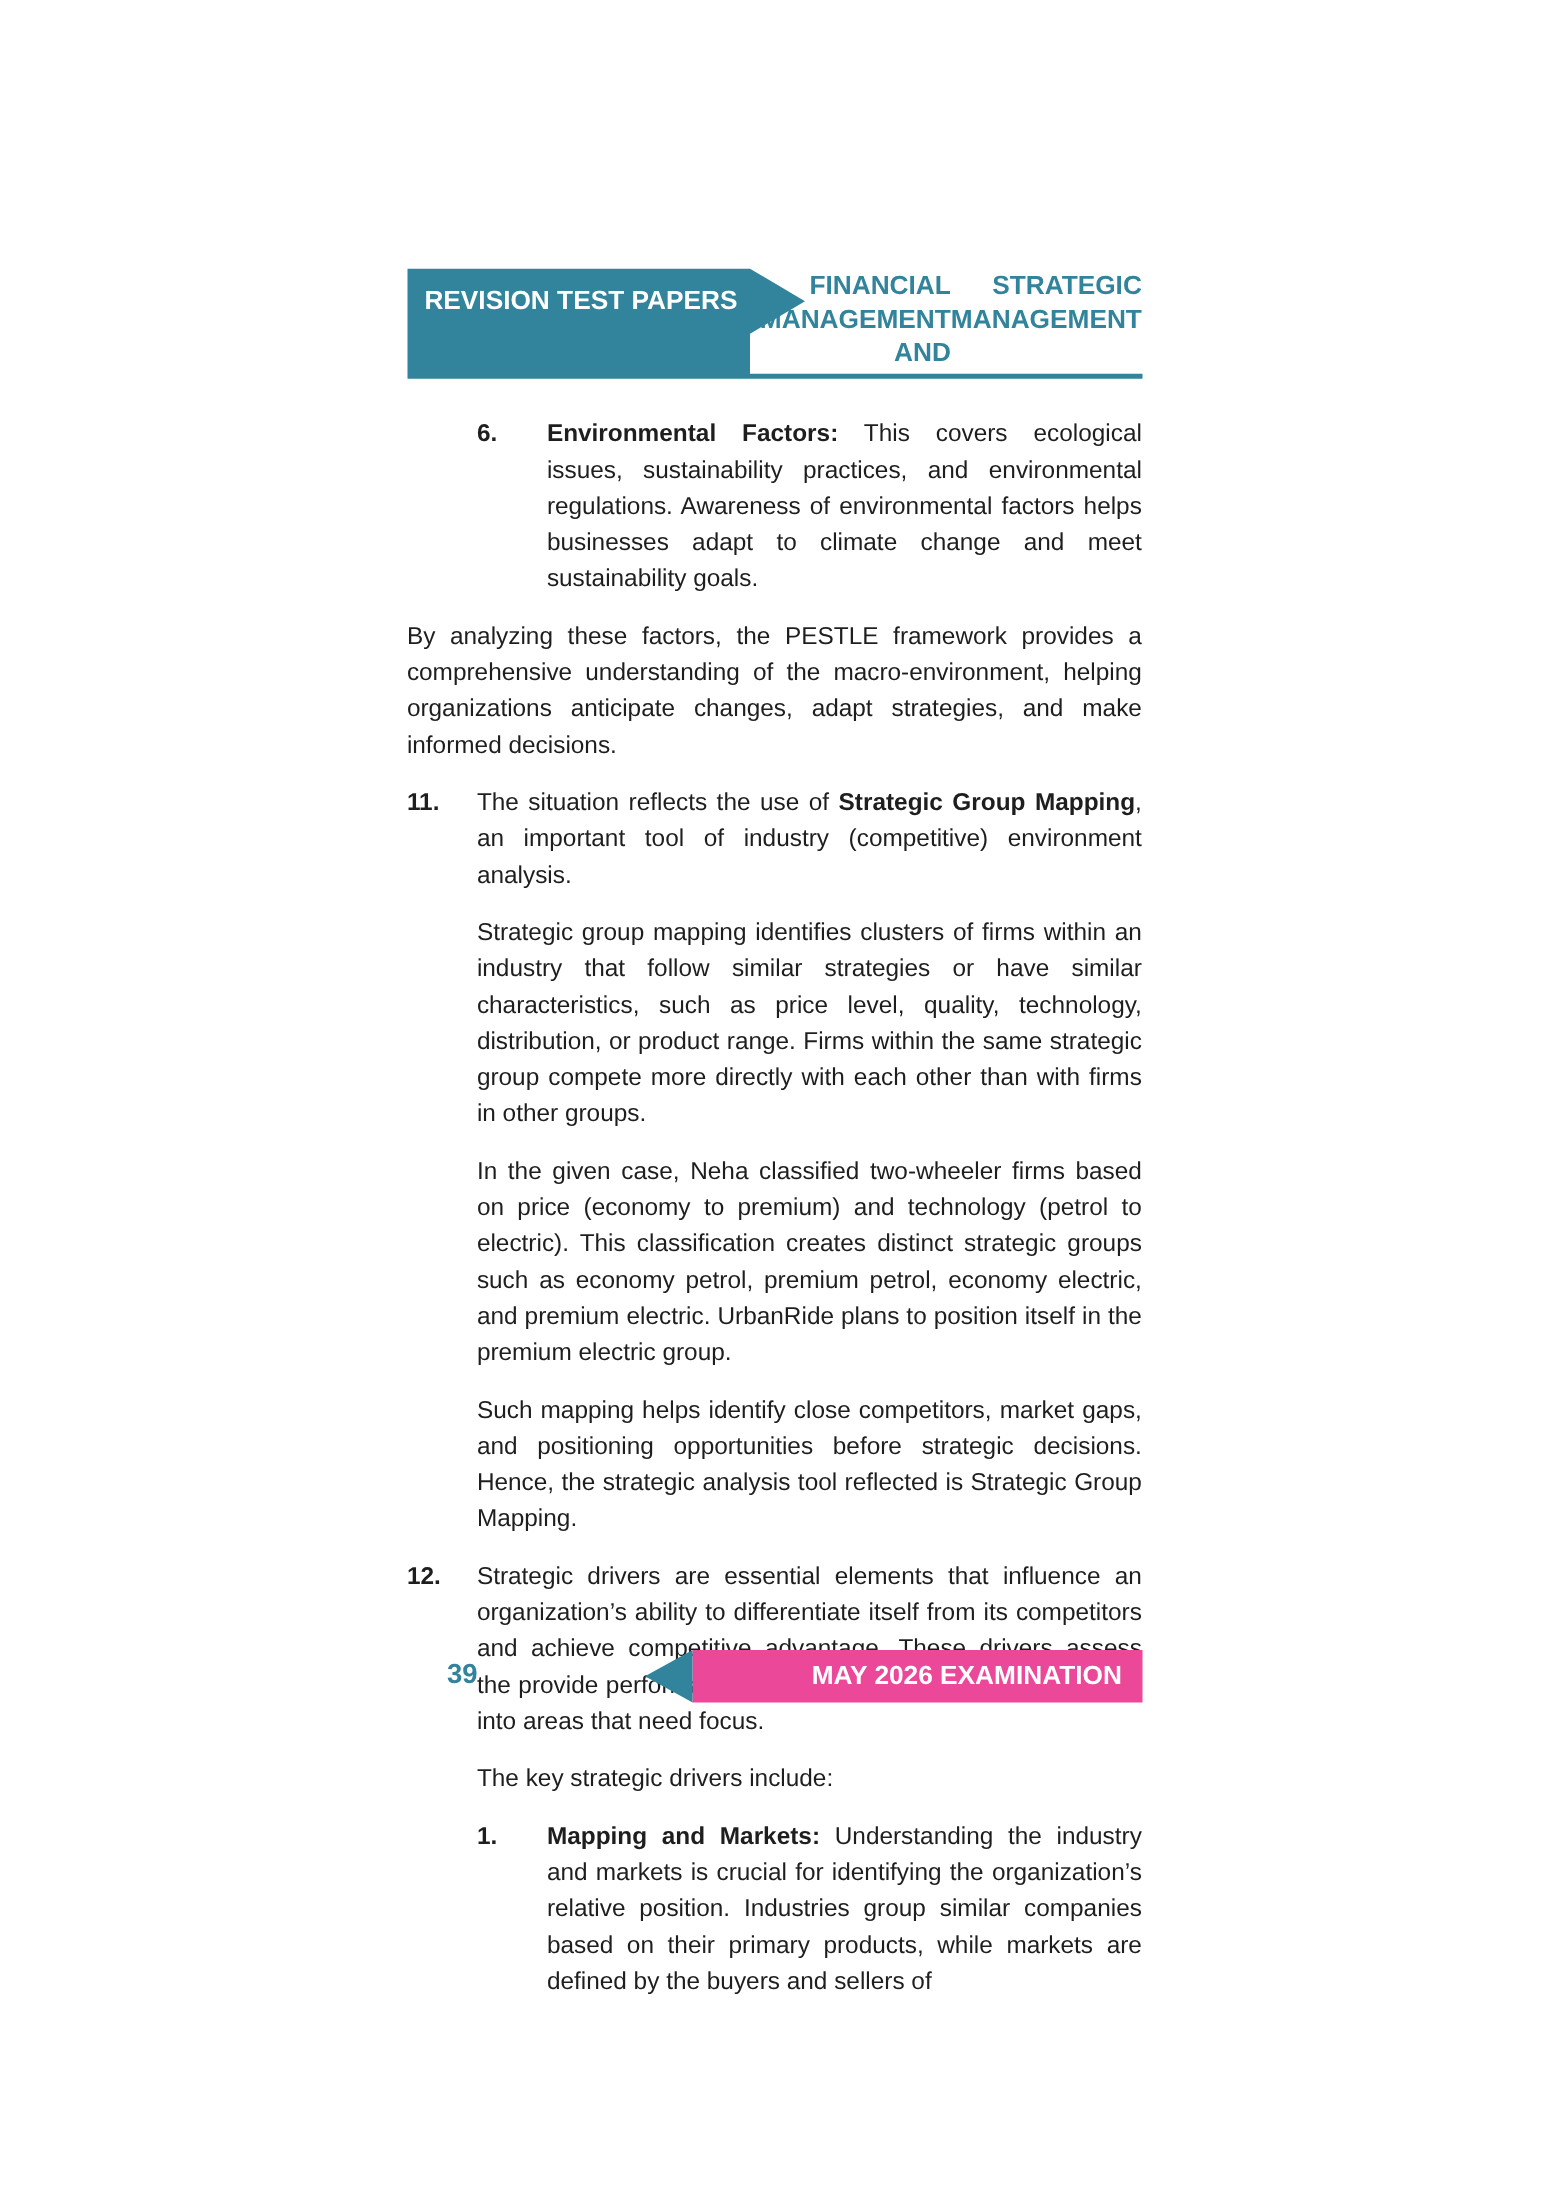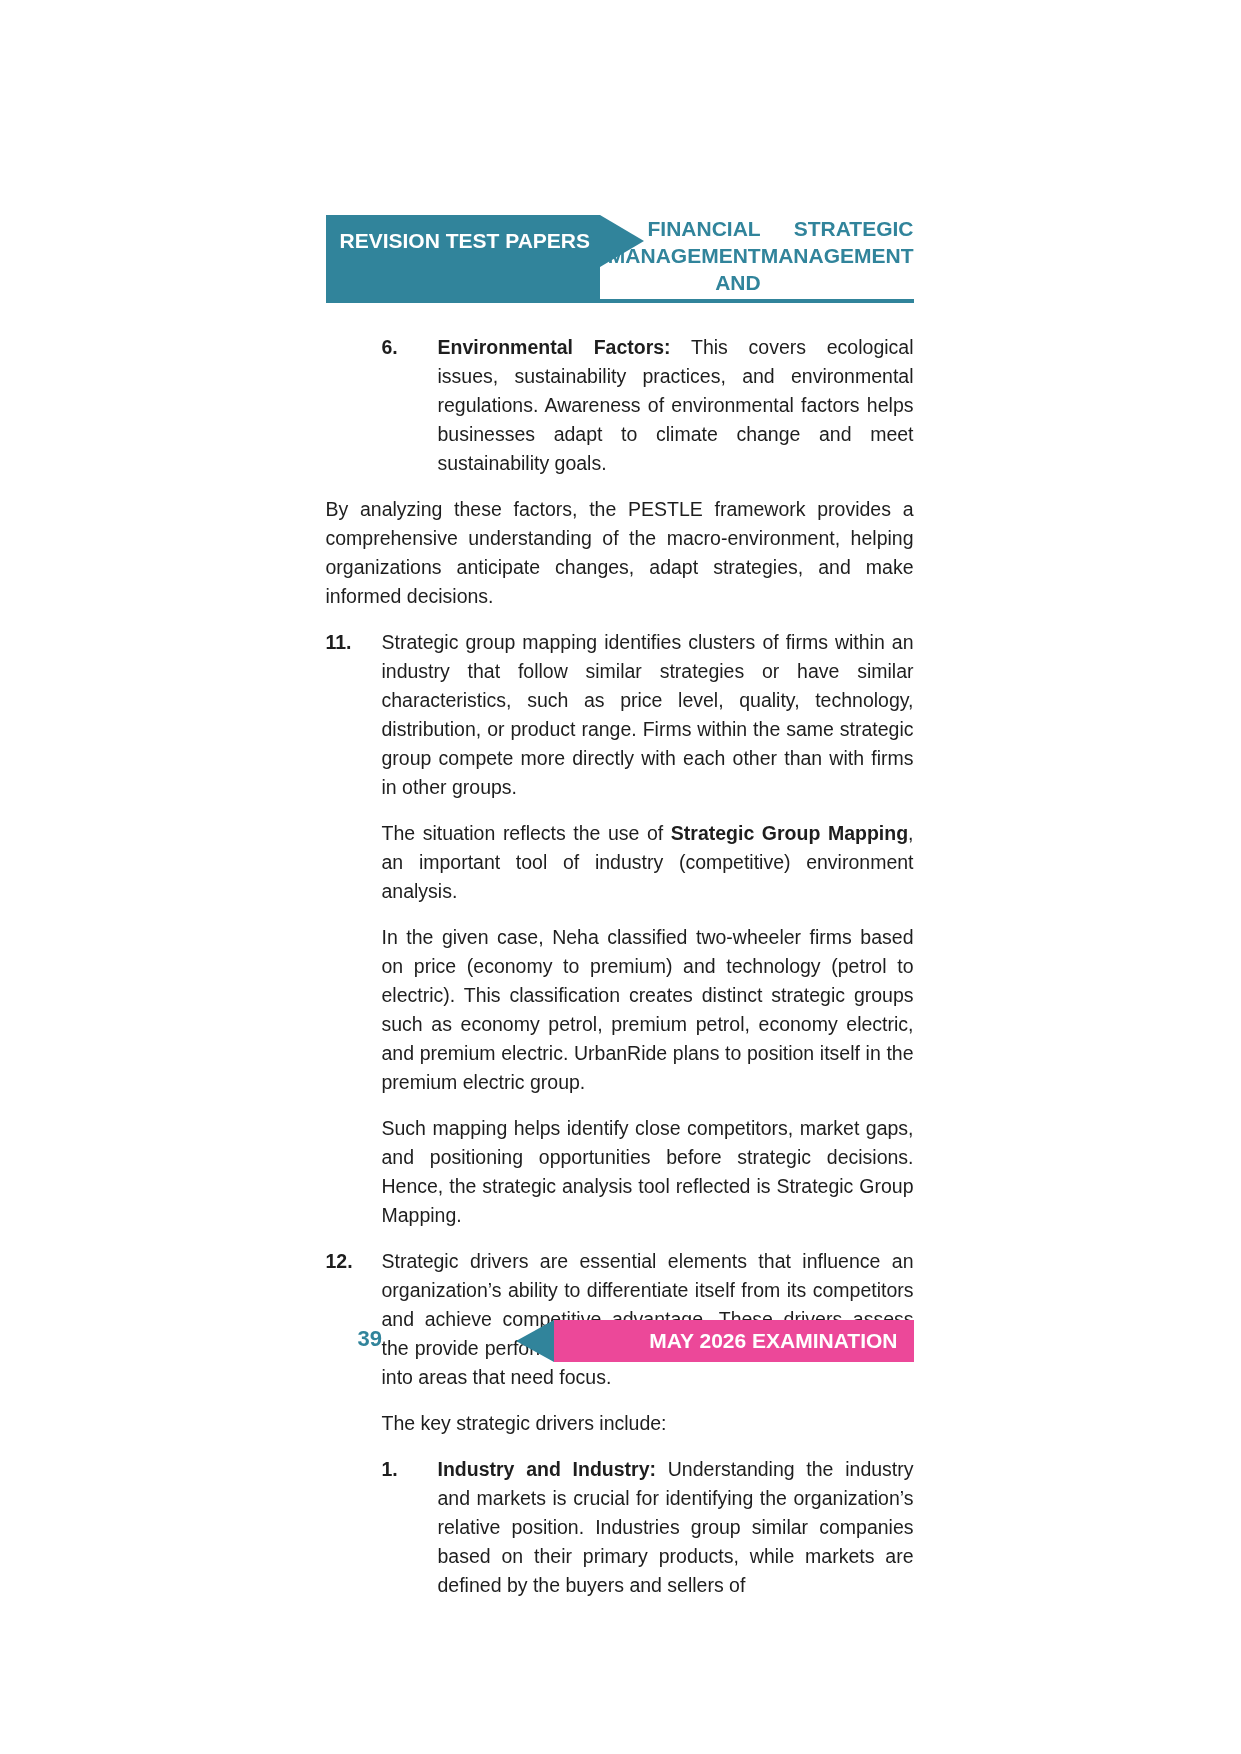--- a/index.html
+++ b/index.html
@@ -156,37 +156,37 @@
         <div class="txt">
           <p><b>Environmental Factors:</b> <span>This covers ecological issues, sustainability practices, and environmental regulations. Awareness of environmental factors helps businesses adapt to climate change and meet sustainability goals.</span></p>
         </div>
       </div>
 
       <p class="indent">By analyzing these factors, the PESTLE framework provides a comprehensive understanding of the macro-environment, helping organizations anticipate changes, adapt strategies, and make informed decisions.</p>
 
       <div class="item">
         <div class="num">11.</div>
         <div class="txt">
+          <p><span>The situation reflects the use of</span> <b>Strategic Group Mapping</b><span>, an important tool of industry (competitive) environment analysis.</span></p>
           <p>Strategic group mapping identifies clusters of firms within an industry that follow similar strategies or have similar characteristics, such as price level, quality, technology, distribution, or product range. Firms within the same strategic group compete more directly with each other than with firms in other groups.</p>
-          <p><span>The situation reflects the use of</span> <b>Strategic Group Mapping</b><span>, an important tool of industry (competitive) environment analysis.</span></p>
           <p>In the given case, Neha classified two-wheeler firms based on price (economy to premium) and technology (petrol to electric). This classification creates distinct strategic groups such as economy petrol, premium petrol, economy electric, and premium electric. UrbanRide plans to position itself in the premium electric group.</p>
           <p>Such mapping helps identify close competitors, market gaps, and positioning opportunities before strategic decisions. Hence, the strategic analysis tool reflected is Strategic Group Mapping.</p>
         </div>
       </div>
 
       <div class="item">
         <div class="num">12.</div>
         <div class="txt">
           <p>Strategic drivers are essential elements that influence an organization’s ability to differentiate itself from its competitors and achieve competitive advantage. These drivers assess the provide performance of the business and provide insights into areas that need focus.</p>
           <p>The key strategic drivers include:</p>
 
           <div class="item">
             <div class="num">1.</div>
             <div class="txt">
-              <p><b>Industry and Industry:</b> <span>Understanding the industry and markets is crucial for identifying the organization’s relative position. Industries group similar companies based on their primary products, while markets are defined by the buyers and sellers of</span></p>
+              <p><b>Mapping and Markets:</b> <span>Understanding the industry and markets is crucial for identifying the organization’s relative position. Industries group similar companies based on their primary products, while markets are defined by the buyers and sellers of</span></p>
             </div>
           </div>
 
         </div>
       </div>
 
     </div>
   </div>
 
   <div class="footer">

